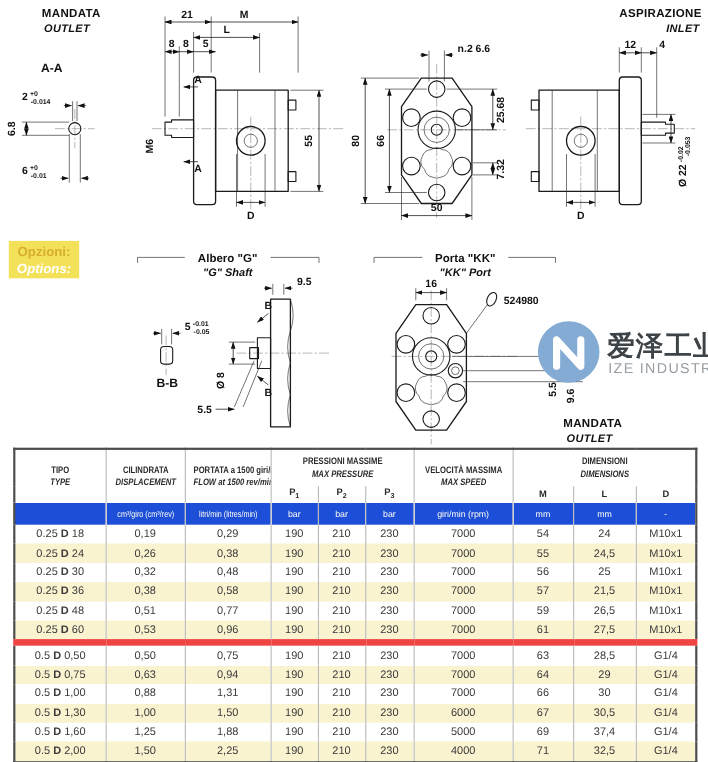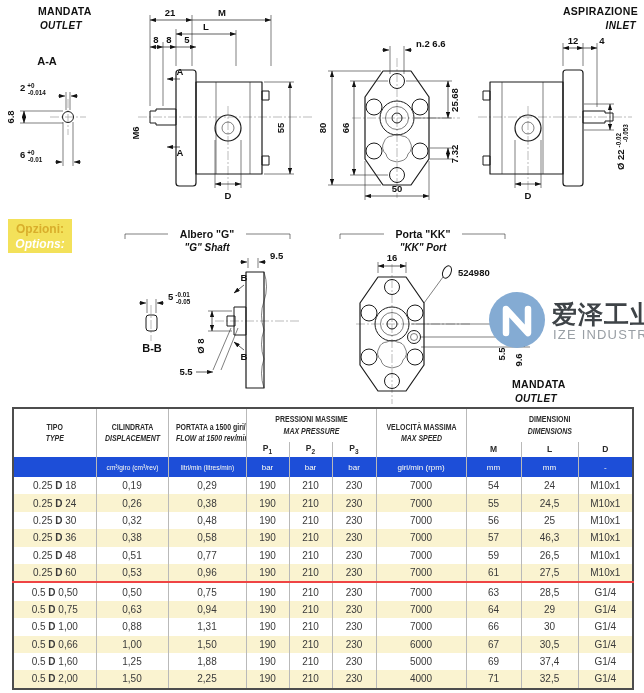--- a/index.html
+++ b/index.html
@@ -31,21 +31,21 @@
   #spec-table thead th{font-size:8.5px;color:#2b2b2b;line-height:1.35;font-weight:700;}
   .hd{transform:scaleX(.82);transform-origin:50% 50%;white-space:nowrap;}
   .en{font-style:italic;}
   tr.hrow1{height:34px;}
   tr.hrow2 th{height:15px;font-size:9px;}
   tr.hrow2 sub{font-size:6.5px;}
   tr.units{background:#1d4ed8;height:20px;}
   tr.units td{color:#FFFEF2;font-size:8px;font-weight:400;}
   tbody.data td{font-size:10px;color:#3a3a3a;height:17.4px;font-weight:400;}
   tbody.data tr.alt{background:#FAF3D0;padding-left:32px;}
-  tbody.data tr.group-sep td{border-top:2px solid #ef4444;}
+  tbody.data tr.group-sep td{border-top:6px solid #ef4444;}
   td.c-type{text-align:left;padding-left:9px;}
   td.c-type b{font-weight:700;}
 </style>
 </head>
 <body>
 
 <svg id="drawing-area" width="644" height="405" viewBox="0 0 644 405">
   <defs>
     <marker id="ar" markerWidth="9" markerHeight="6" refX="8.5" refY="3" orient="auto-start-reverse">
       <path d="M0,0 L9,3 L0,6 Z" fill="#111"></path>
@@ -418,21 +418,21 @@
   </tr>
       <tr class="alt">
     <td class="c-type c0"><span>0.25</span> <b>D</b> <span>36</span></td>
     <td>0,38</td>
     <td>0,58</td>
     <td>190</td>
     <td>210</td>
     <td>230</td>
     <td>7000</td>
     <td>57</td>
-    <td>46,3</td>
+    <td>21,5</td>
     <td>M10x1</td>
   </tr>
       <tr>
     <td class="c-type c0"><span>0.25</span> <b>D</b> <span>48</span></td>
     <td>0,51</td>
     <td>0,77</td>
     <td>190</td>
     <td>210</td>
     <td>230</td>
     <td>7000</td>
@@ -482,21 +482,21 @@
     <td>1,31</td>
     <td>190</td>
     <td>210</td>
     <td>230</td>
     <td>7000</td>
     <td>66</td>
     <td>30</td>
     <td>G1/4</td>
   </tr>
       <tr class="alt">
-    <td class="c-type c0"><span>0.5</span> <b>D</b> <span>0,66</span></td>
+    <td class="c-type c0"><span>0.5</span> <b>D</b> <span>1,30</span></td>
     <td>1,00</td>
     <td>1,50</td>
     <td>190</td>
     <td>210</td>
     <td>230</td>
     <td>6000</td>
     <td>67</td>
     <td>30,5</td>
     <td>G1/4</td>
   </tr>

